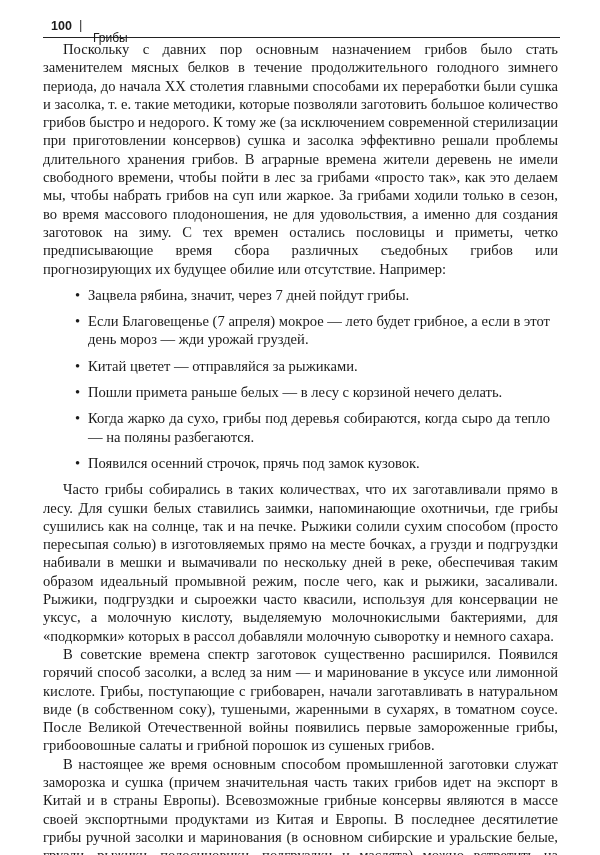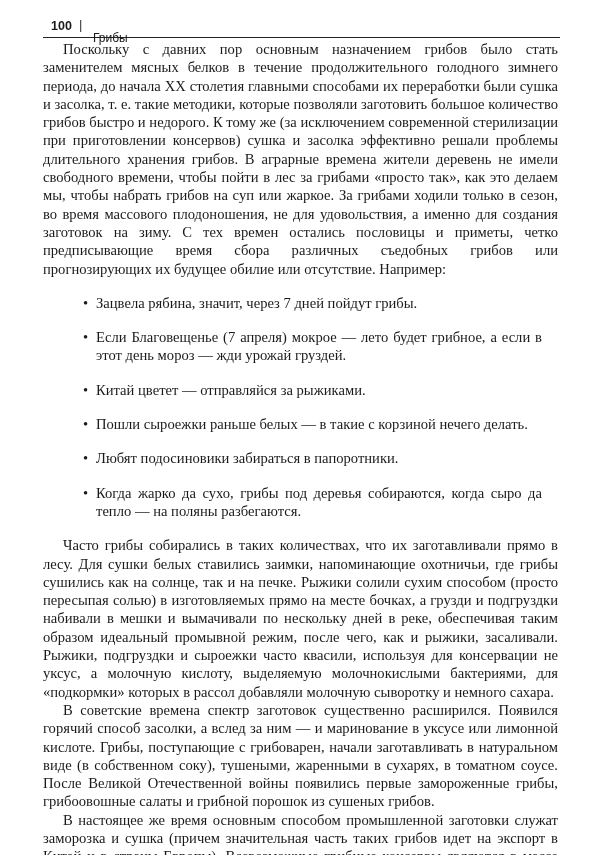--- a/index.html
+++ b/index.html
@@ -7,39 +7,39 @@
          font-family: "Liberation Serif", "DejaVu Serif", serif; color: #1a1a1a; }
   .header { position: absolute; left: 43px; top: 17px; width: 517px; height: 20px;
             border-bottom: 1.5px solid #222; font-family: "Liberation Sans", "DejaVu Sans", sans-serif; }
   .page-num { position: absolute; left: 8px; top: 2px; font-weight: bold; font-size: 12.5px; }
   .sep { position: absolute; left: 36px; top: 0px; font-size: 13px; color: #333; }
   .running-title { position: absolute; left: 50px; top: 14px; font-size: 12px; }
   .content { position: absolute; left: 43px; top: 40px; width: 515px;
              font-size: 14.6px; line-height: 18.3px; text-align: justify; hyphens: auto; }
   .content p { margin: 0; text-indent: 20px; }
   ul.signs { list-style: none; margin: 0; padding: 0 0 0 37px; }
-  ul.signs li { position: relative; margin: 16px; }
+  ul.signs li { position: relative; margin: 8px; }
   ul.signs li::before { content: "•"; position: absolute; left: -13px; top: 0; }
 </style>
 </head>
 <body>
 
 <div class="header">
   <span class="page-num">100</span>
   <span class="sep">|</span>
   <span class="running-title">Грибы</span>
 </div>
 
 <div class="content">
   <p>Поскольку с давних пор основным назначением грибов было стать заменителем мясных белков в течение продолжительного голодного зимнего периода, до начала XX столетия главными способами их переработки были сушка и засолка, т. е. такие методики, которые позволяли заготовить большое количество грибов быстро и недорого. К тому же (за исключением современной стерилизации при приготовлении консервов) сушка и засолка эффективно решали проблемы длительного хранения грибов. В аграрные времена жители деревень не имели свободного времени, чтобы пойти в лес за грибами «просто так», как это делаем мы, чтобы набрать грибов на суп или жаркое. За грибами ходили только в сезон, во время массового плодоношения, не для удовольствия, а именно для создания заготовок на зиму. С тех времен остались пословицы и приметы, четко предписывающие время сбора различных съедобных грибов или прогнозирующих их будущее обилие или отсутствие. Например:</p>
   <ul class="signs">
     <li>Зацвела рябина, значит, через 7 дней пойдут грибы.</li>
     <li>Если Благовещенье (7 апреля) мокрое — лето будет грибное, а если в этот день мороз — жди урожай груздей.</li>
     <li>Китай цветет — отправляйся за рыжиками.</li>
-    <li>Пошли сыроежки раньше белых — в такие с корзиной нечего делать.</li>
-    <li>Любят подосиновики забираться в папоротники.</li>
+    <li>Пошли примета раньше белых — в лесу с корзиной нечего делать.</li>
     <li>Когда жарко да сухо, грибы под деревья собираются, когда сыро да тепло — на поляны разбегаются.</li>
+    <li>Появился осенний строчок, прячь под замок кузовок.</li>
   </ul>
   <p>Часто грибы собирались в таких количествах, что их заготавливали прямо в лесу. Для сушки белых ставились заимки, напоминающие охотничьи, где грибы сушились как на солнце, так и на печке. Рыжики солили сухим способом (просто пересыпая солью) в изготовляемых прямо на месте бочках, а грузди и подгруздки набивали в мешки и вымачивали по нескольку дней в реке, обеспечивая таким образом идеальный промывной режим, после чего, как и рыжики, засаливали. Рыжики, подгруздки и сыроежки часто квасили, используя для консервации не уксус, а молочную кислоту, выделяемую молочнокислыми бактериями, для «подкормки» которых в рассол добавляли молочную сыворотку и немного сахара.</p>
   <p>В советские времена спектр заготовок существенно расширился. Появился горячий способ засолки, а вслед за ним — и маринование в уксусе или лимонной кислоте. Грибы, поступающие с грибоварен, начали заготавливать в натуральном виде (в собственном соку), тушеными, жаренными в сухарях, в томатном соусе. После Великой Отечественной войны появились первые замороженные грибы, грибоовошные салаты и грибной порошок из сушеных грибов.</p>
   <p>В настоящее же время основным способом промышленной заготовки служат заморозка и сушка (причем значительная часть таких грибов идет на экспорт в Китай и в страны Европы). Всевозможные грибные консервы являются в массе своей экспортными продуктами из Китая и Европы. В последнее десятилетие грибы ручной засолки и маринования (в основном сибирские и уральские белые, грузди, рыжики, подосиновики, подгруздки и маслята) можно встретить на экобазарах.</p>
 
 </div>
 
 </body></html>

